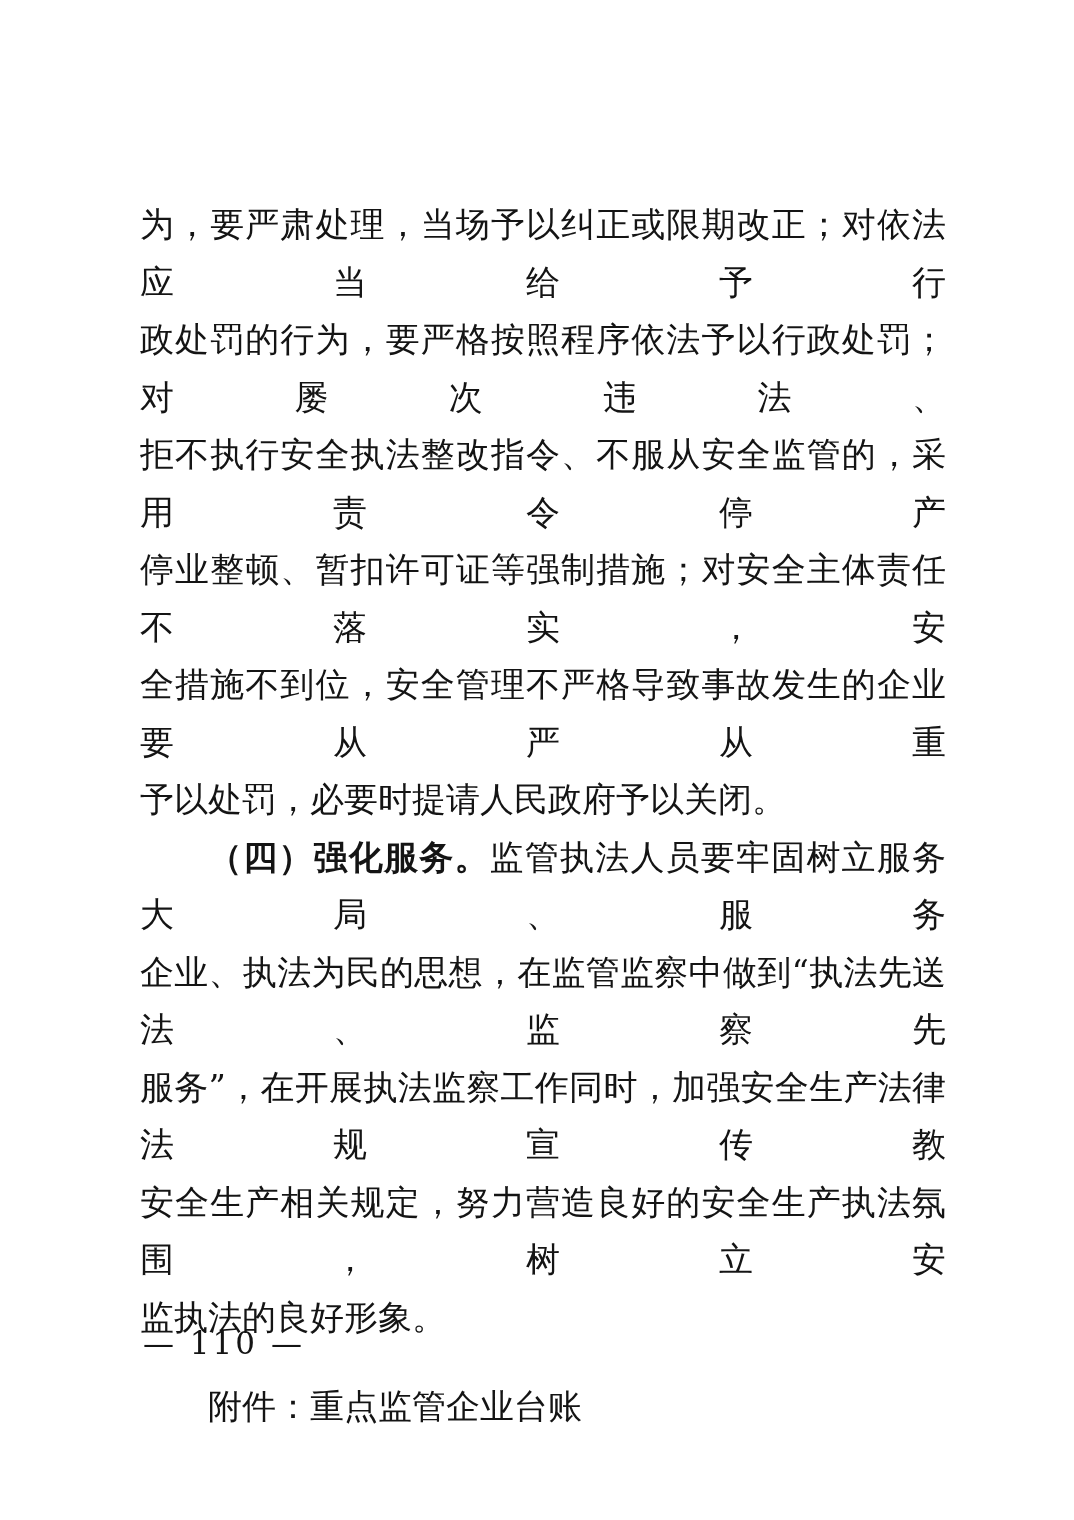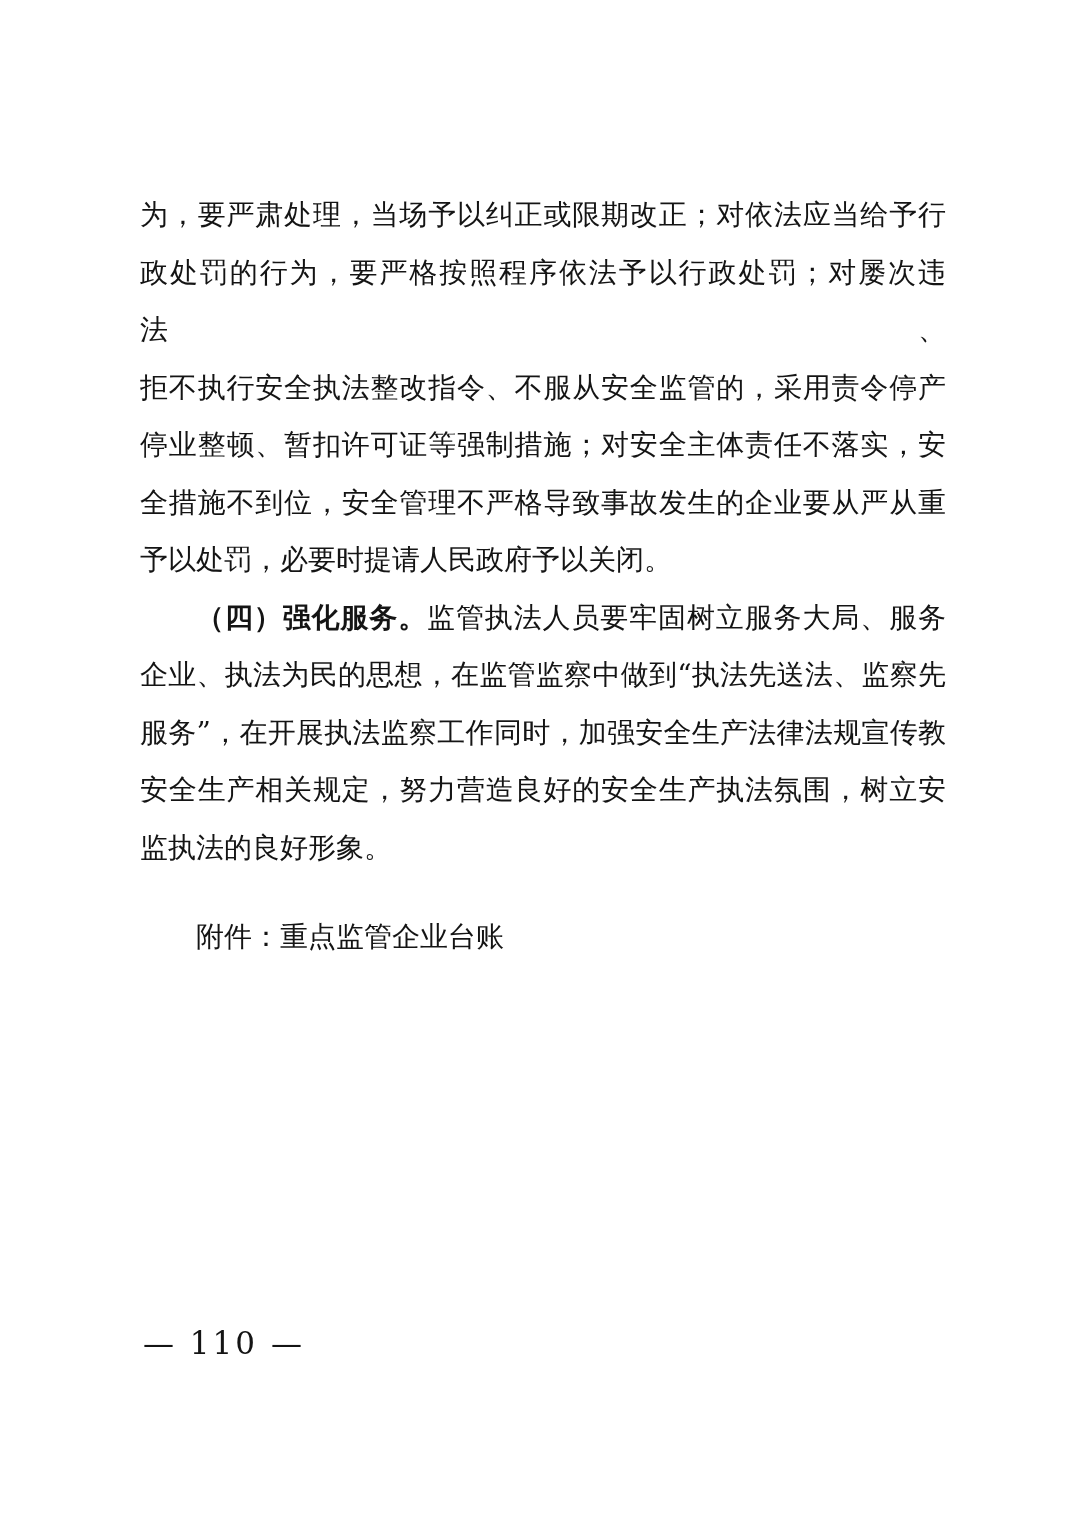--- a/index.html
+++ b/index.html
@@ -12,23 +12,23 @@
     width: 1074px;
     height: 1520px;
     background: #ffffff;
     overflow: hidden;
     font-family: "DejaVu Serif", serif;
     color: #141414;
   }
   .doc-body {
     position: absolute;
     left: 140px;
-    top: 186px;
+    top: 196px;
     width: 806px;
-    font-size: 28px;
+    font-size: 34px;
     line-height: 57.5px;
   }
   .para {
     margin: 0;
     padding: 0;
   }
   .line {
     text-align: justify;
     text-align-last: justify;
     white-space: normal;

